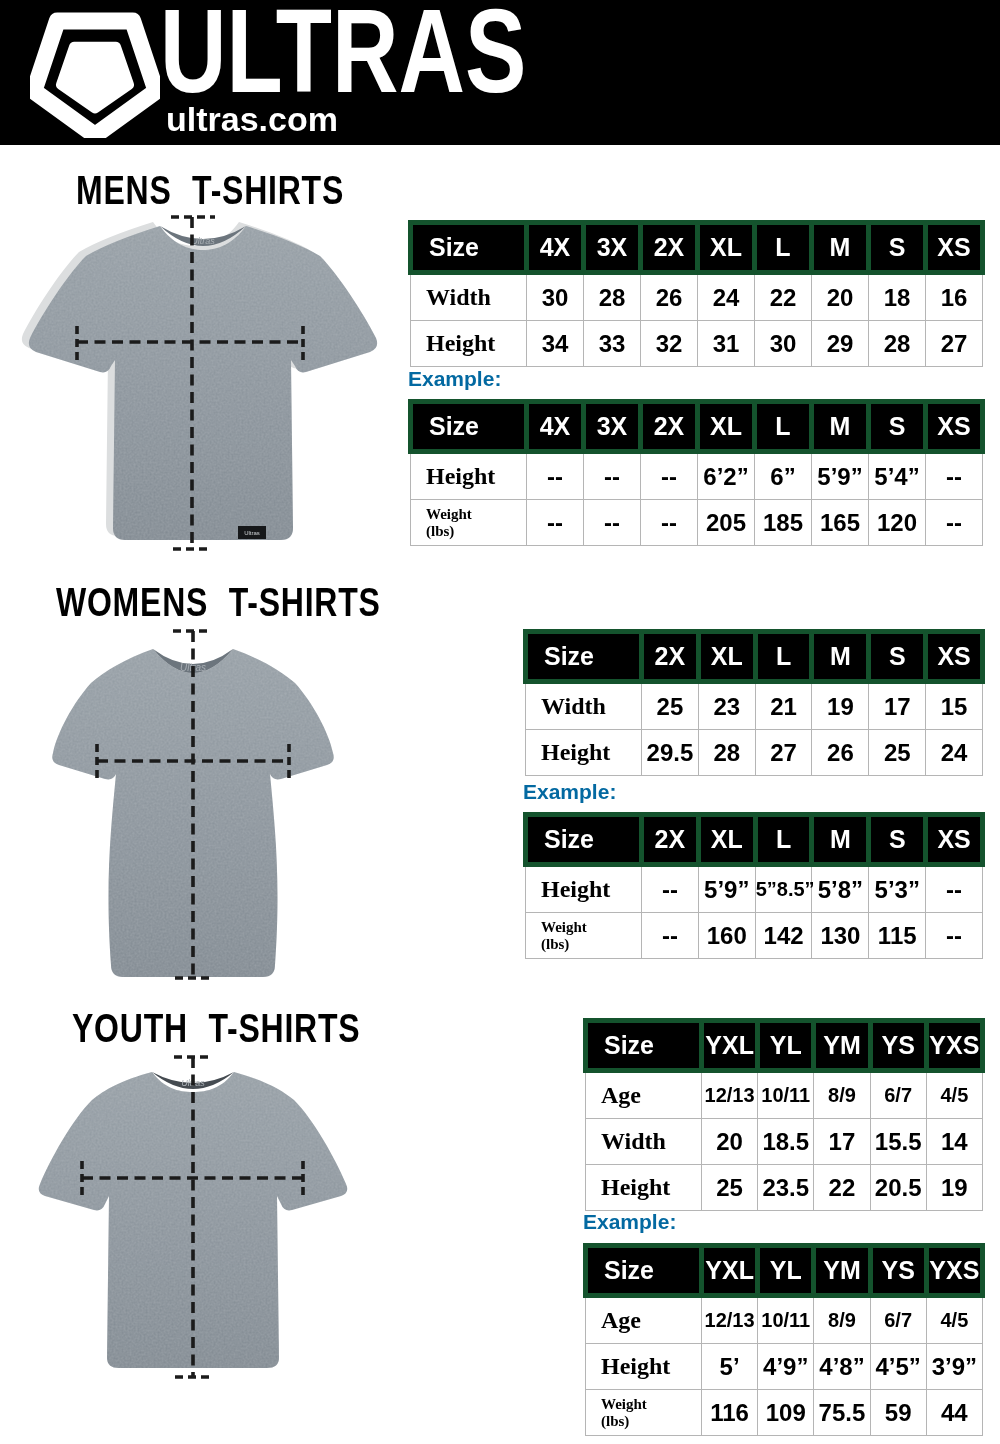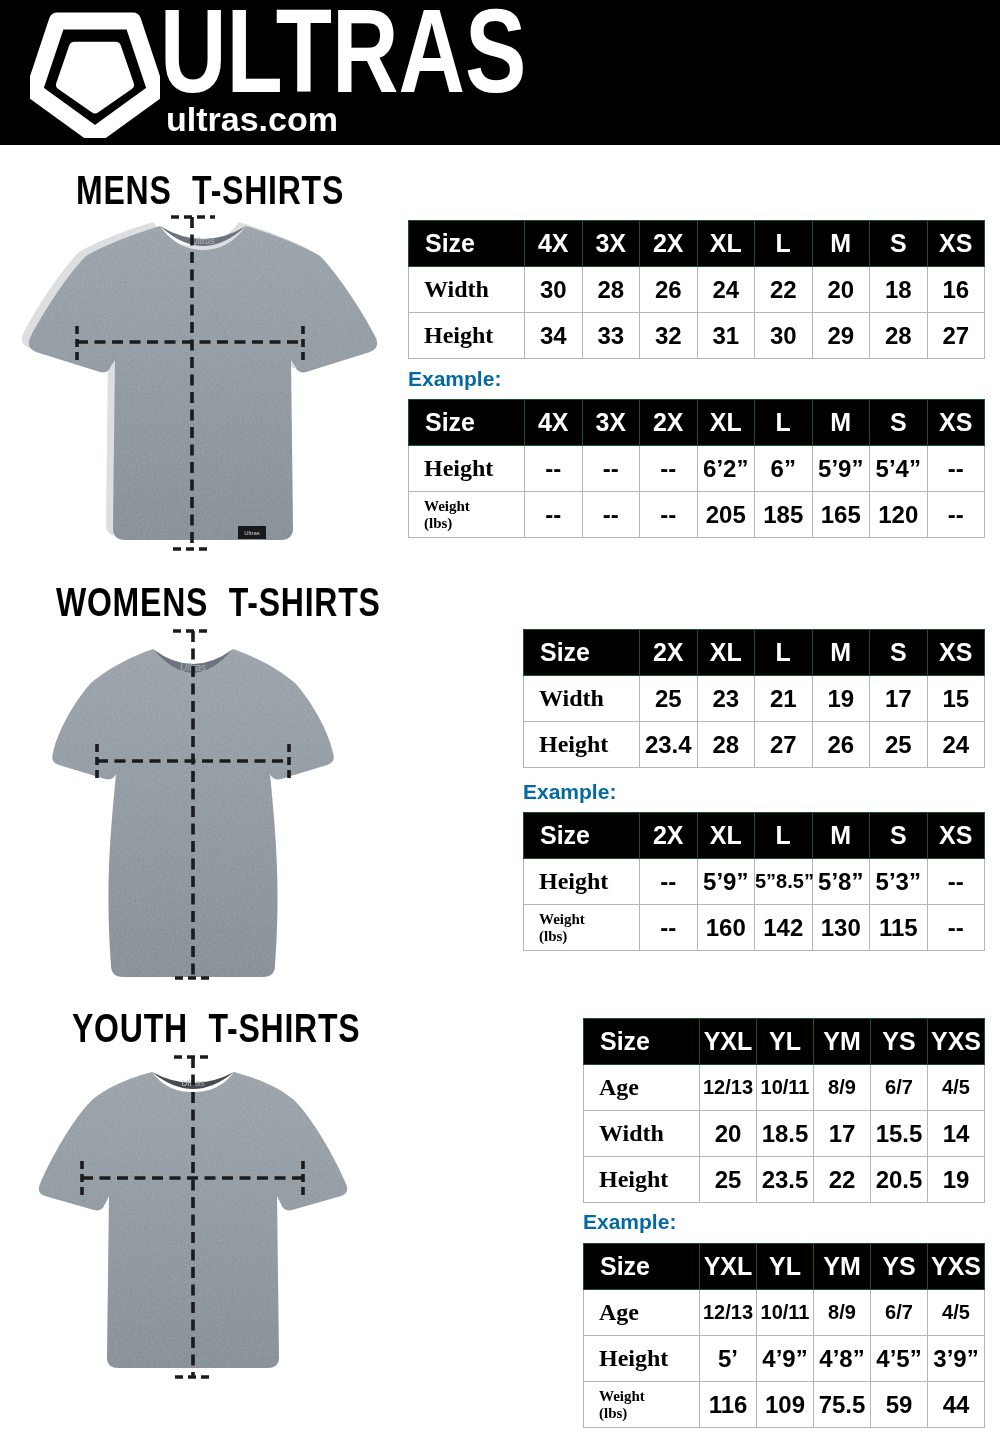--- a/index.html
+++ b/index.html
@@ -22,21 +22,21 @@
   .t-youth{left:72px;top:1008px;}
 
   .example-label{font-size:21px;font-weight:bold;color:#0369a1;white-space:nowrap;}
   .ex-mens{left:408px;top:367px;}
   .ex-womens{left:523px;top:780px;}
   .ex-youth{left:583px;top:1210px;}
 
   
   table.size-table{border-collapse:collapse;table-layout:fixed;width:100%;background:#fff;}
   table.size-table th{background:#000;color:#fff;font-size:25px;font-weight:bold;height:45px;
-        text-align:center;padding:0;border:1px solid #14532d;}
+        text-align:center;padding:0;border:5px solid #14532d;}
   table.size-table th.first{text-align:left;padding-left:16px;}
   table.size-table td{border:1px solid #b5b5b5;text-align:center;font-weight:bold;
         font-size:24px;color:#000;height:45px;padding:0;}
   table.size-table td.label{text-align:left;padding-left:15px;font-family:Liberation Serif, serif;}
   table.size-table td.small{font-size:20px;}
   table.size-table td .lbl2{font-size:15px;line-height:1.08;}
 
   .tb-mens1{left:408px;top:220px;width:577px;}
   .tb-mens2{left:408px;top:399px;width:577px;}
   .tb-womens1{left:523px;top:629px;width:462px;}
@@ -251,21 +251,21 @@
             <td class="label">Width</td>
             <td>25</td>
             <td>23</td>
             <td>21</td>
             <td>19</td>
             <td>17</td>
             <td>15</td>
           </tr>
           <tr>
             <td class="label">Height</td>
-            <td>23.4</td>
+            <td>29.5</td>
             <td>28</td>
             <td>27</td>
             <td>26</td>
             <td>25</td>
             <td>24</td>
           </tr>
         </tbody>
       </table>
     </div>
   <div class="abs example-label ex-womens">Example:</div>

